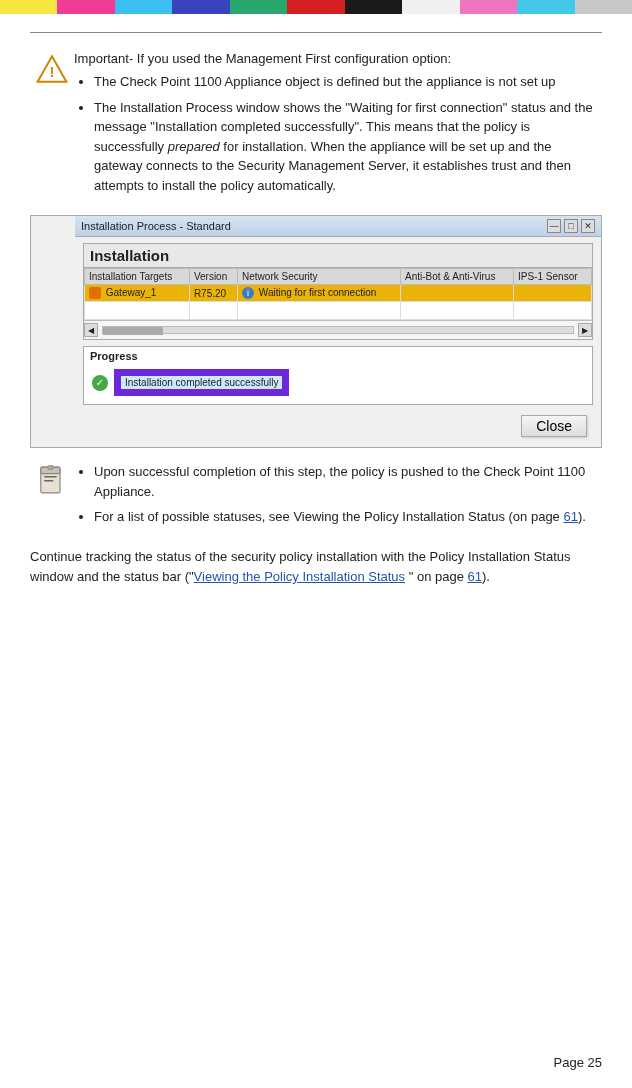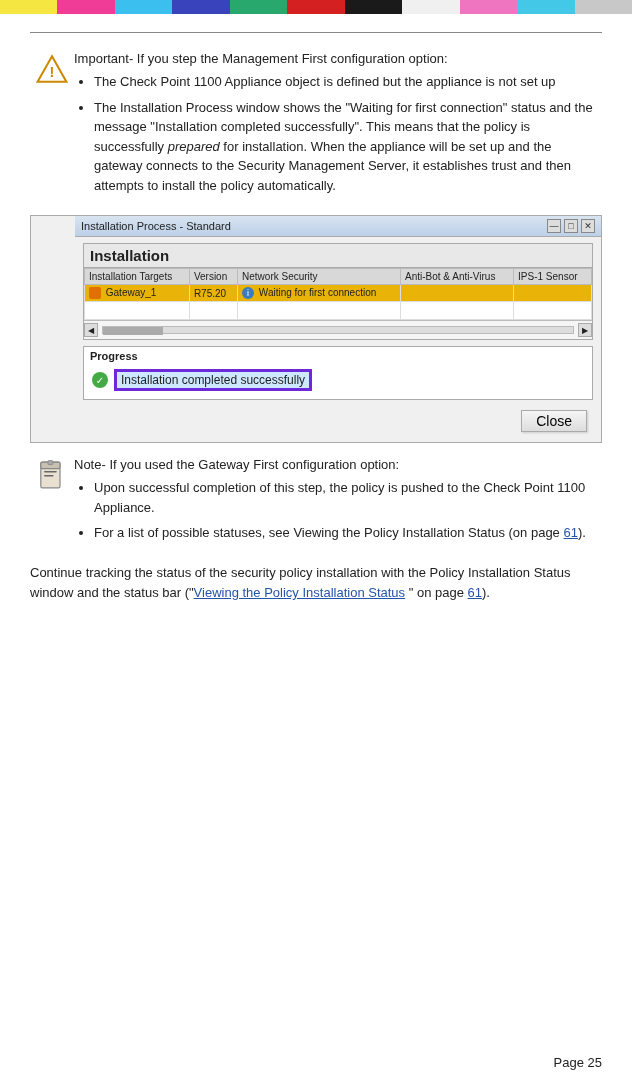--- a/index.html
+++ b/index.html
@@ -215,23 +215,23 @@
       border-radius: 50%;
       display: flex;
       align-items: center;
       justify-content: center;
       color: #fff;
       font-size: 10px;
       min-width: 16px;
     }
     .progress-label {
       background: #cde8ff;
-      font-size: 12px;
+      font-size: 10px;
       padding: 1px 4px;
-      border: 3px solid #6d28d9;
+      border: 7px solid #6d28d9;
     }
     .dialog-footer {
       display: flex;
       justify-content: flex-end;
       padding: 4px 6px;
     }
     .dialog-btn {
       background: linear-gradient(to bottom, #f5f5f5, #ddd);
       border: 1px solid #aaa;
       padding: 2px 14px;
@@ -294,21 +294,21 @@
   <div class="notice-box">
     <div class="notice-icon">
 
       <svg viewBox="0 0 40 40" xmlns="http://www.w3.org/2000/svg">
         <polygon points="20,4 38,36 2,36" fill="none" stroke="#cc8800" stroke-width="2.5"></polygon>
         <text x="20" y="30" text-anchor="middle" font-size="18" fill="#cc8800" font-weight="bold">!</text>
       </svg>
     </div>
     <div class="notice-content">
       <div class="notice-title-normal">
-        <strong>Important</strong><span>- If you step the Management First configuration option:</span>
+        <strong>Important</strong><span>- If you used the Management First configuration option:</span>
       </div>
       <ul class="notice-list">
         <li>The Check Point 1100 Appliance object is defined but the appliance is not set up</li>
         <li>The Installation Process window shows the "Waiting for first connection" status and the message "Installation completed successfully". This means that the policy is successfully <em>prepared</em> for installation. When the appliance will be set up and the gateway connects to the Security Management Server, it establishes trust and then attempts to install the policy automatically.</li>
       </ul>
     </div>
   </div>
 
   <div class="dialog-container">
     <div class="dialog-titlebar">
@@ -385,23 +385,20 @@
       <svg viewBox="0 0 40 40" xmlns="http://www.w3.org/2000/svg">
         <rect x="6" y="4" width="24" height="32" rx="2" fill="#e8e0d0" stroke="#888" stroke-width="1.5"></rect>
         <rect x="10" y="10" width="16" height="2" rx="1" fill="#666"></rect>
         <rect x="10" y="15" width="16" height="2" rx="1" fill="#666"></rect>
         <rect x="10" y="20" width="12" height="2" rx="1" fill="#666"></rect>
         <rect x="6" y="4" width="24" height="8" rx="2" fill="#c8c0b0" stroke="#888" stroke-width="1.5"></rect>
         <rect x="15" y="2" width="6" height="5" rx="1" fill="#aaa" stroke="#888" stroke-width="1"></rect>
       </svg>
     </div>
     <div class="notice-content">
-      <div class="notice-title-normal">
-        <strong>Note</strong><span>- If you used the Gateway First configuration option:</span>
-      </div>
       <ul class="notice-list">
         <li>Upon successful completion of this step, the policy is pushed to the Check Point 1100 Appliance.</li>
         <li>For a list of possible statuses, see Viewing the Policy Installation Status (on page <span class="link-text">61</span>).</li>
       </ul>
     </div>
   </div>
 
   <div class="bottom-text">
     <span>Continue tracking the status of the security policy installation with the Policy Installation Status window and the status bar ("</span><span class="link-text">Viewing the Policy Installation Status</span><span> " on page </span><span class="link-text">61</span><span>).</span>
   </div>

